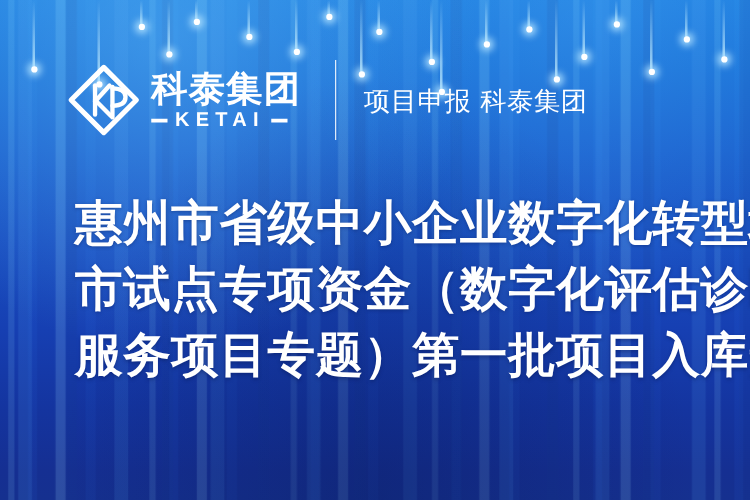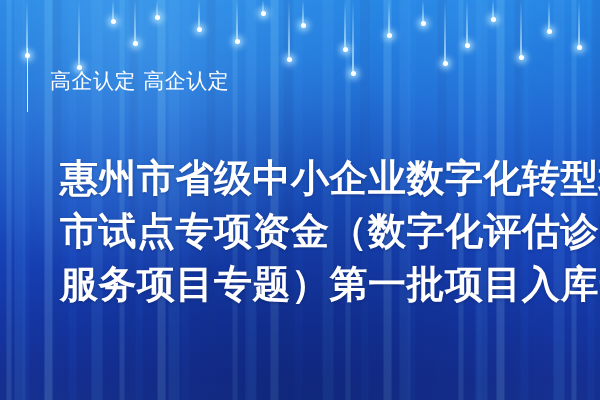--- a/index.html
+++ b/index.html
@@ -222,25 +222,43 @@
       <div class="meteor" style="left: 444px; top: 0px; height: 64px;"></div>
       <div class="meteor" style="left: 466px; top: 0px; height: 46px;"></div>
       <div class="meteor" style="left: 492px; top: 0px; height: 20px;"></div>
       <div class="meteor" style="left: 520px; top: 0px; height: 58px;"></div>
       <div class="meteor" style="left: 548px; top: 0px; height: 32px;"></div>
       <div class="meteor" style="left: 578px; top: 0px; height: 48px;"></div>
     </div>
 
   <div id="header-row">
 
+    <div id="logo-block">
+      <svg id="logo-mark" viewBox="0 0 100 100" aria-hidden="true">
+        <path d="M50 5 L95 50 L50 95 L5 50 Z" fill="none" stroke="#ffffff" stroke-width="7" stroke-linejoin="round" stroke-linecap="round" transform="rotate(0 50 50)" rx="10"></path>
+        <path d="M38 30 L38 70" stroke="#ffffff" stroke-width="6" stroke-linecap="round" fill="none"></path>
+        <path d="M38 52 L58 30" stroke="#ffffff" stroke-width="6" stroke-linecap="round" fill="none"></path>
+        <path d="M38 50 L60 72" stroke="#ffffff" stroke-width="6" stroke-linecap="round" fill="none"></path>
+        <path d="M62 32 L62 74" stroke="#ffffff" stroke-width="6" stroke-linecap="round" fill="none"></path>
+        <path d="M62 34 Q80 34 80 46 Q80 58 62 58" stroke="#ffffff" stroke-width="6" fill="none" stroke-linecap="round"></path>
+      </svg>
+      <div id="logo-words">
+        <div id="logo-cn">科泰集团</div>
+        <div id="logo-en-row">
+          <span class="logo-dash"></span>
+          <span id="logo-en">KETAI</span>
+          <span class="logo-dash"></span>
+        </div>
+      </div>
+    </div>
 
     <div id="divider"></div>
 
     <div id="tagline-block">
-      <div id="tagline-sub">高企认定 高企认定</div>
+      <div id="tagline-sub">项目申报 科泰集团</div>
     </div>
 
   </div>
 
   <div id="headline">
     <div class="headline-line">惠州市省级中小企业数字化转型城</div>
     <div class="headline-line">市试点专项资金（数字化评估诊断</div>
     <div class="headline-line">服务项目专题）第一批项目入库安</div>
   </div>
 

